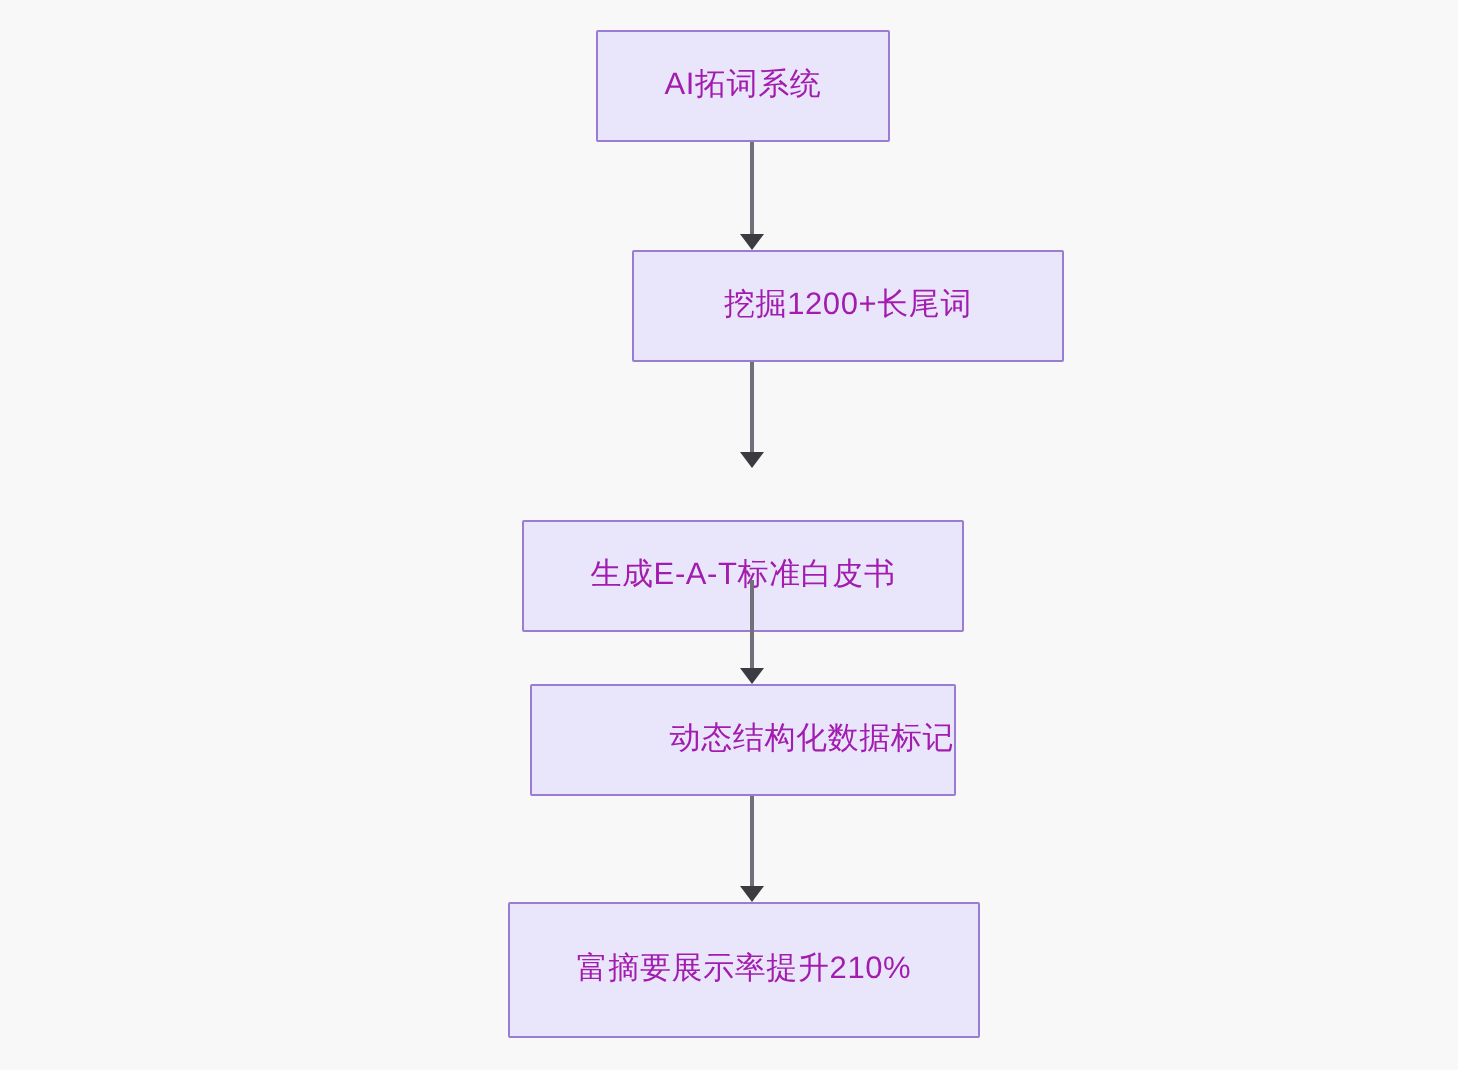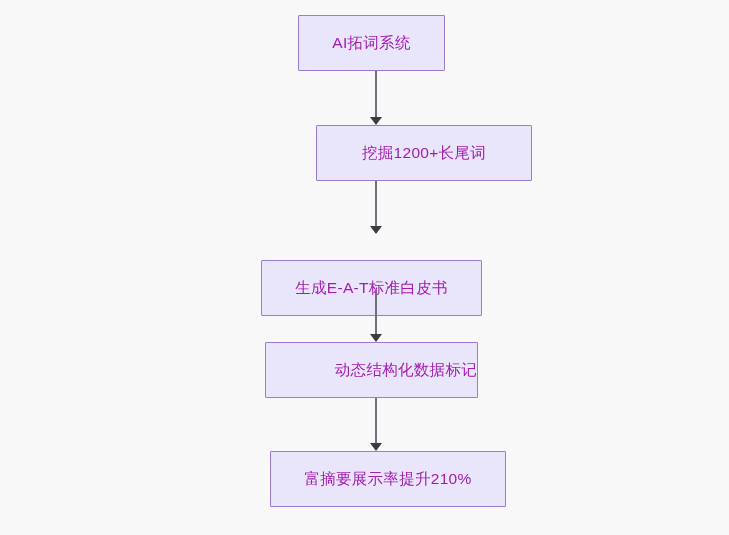--- a/index.html
+++ b/index.html
@@ -40,21 +40,21 @@
   .node-label {
     display: block;
     text-align: center;
   }
 
   
   .node-1 { left: 298px; top: 15px;  width: 147px; height: 56px; }
   .node-2 { left: 276px; top: 125px; width: 216px; height: 56px; margin-left: 40px; }
   .node-3 { left: 261px; top: 236px; width: 221px; height: 56px; margin-top: 24px; }
   .node-4 { left: 265px; top: 342px; width: 213px; height: 56px; justify-content: flex-end; }
-  .node-5 { left: 254px; top: 451px; width: 236px; height: 56px; margin-left: 16px; }
+  .node-5 { left: 254px; top: 451px; width: 236px; height: 68px; }
 
   
   .connector {
     position: absolute;
     left: 369px;
     width: 14px;
     pointer-events: none;
   }
   .connector .line {
     position: absolute;

